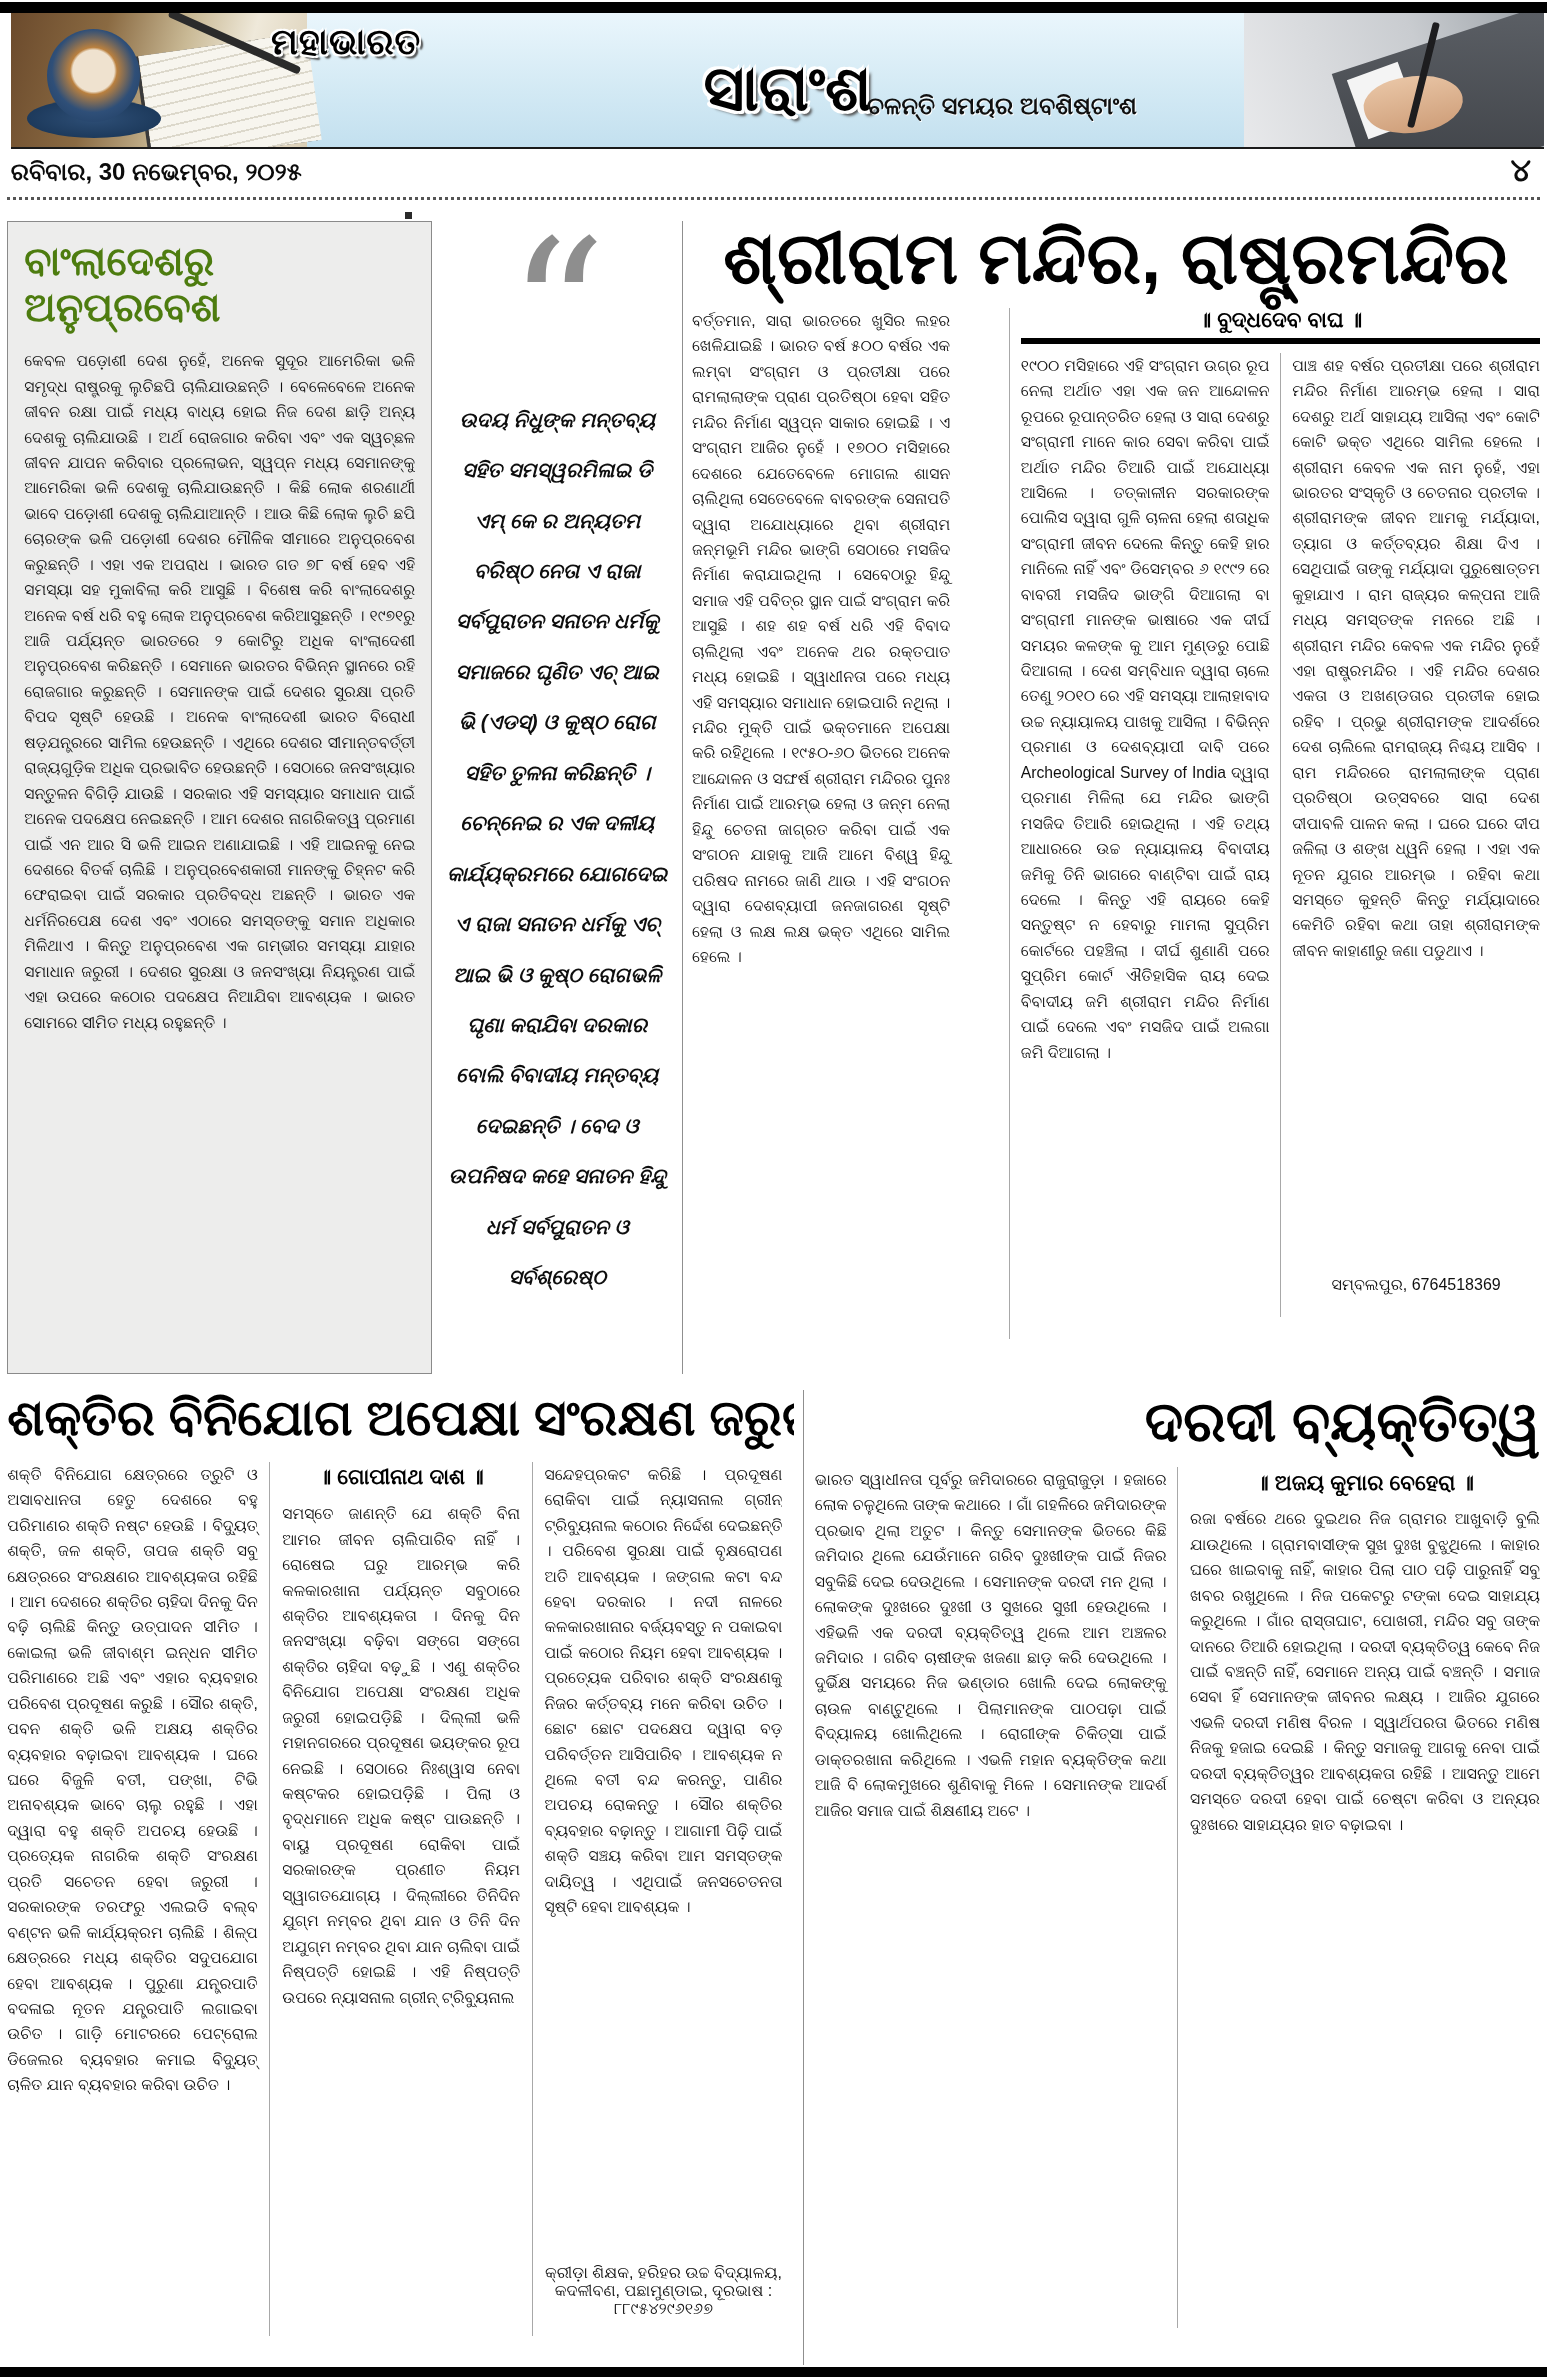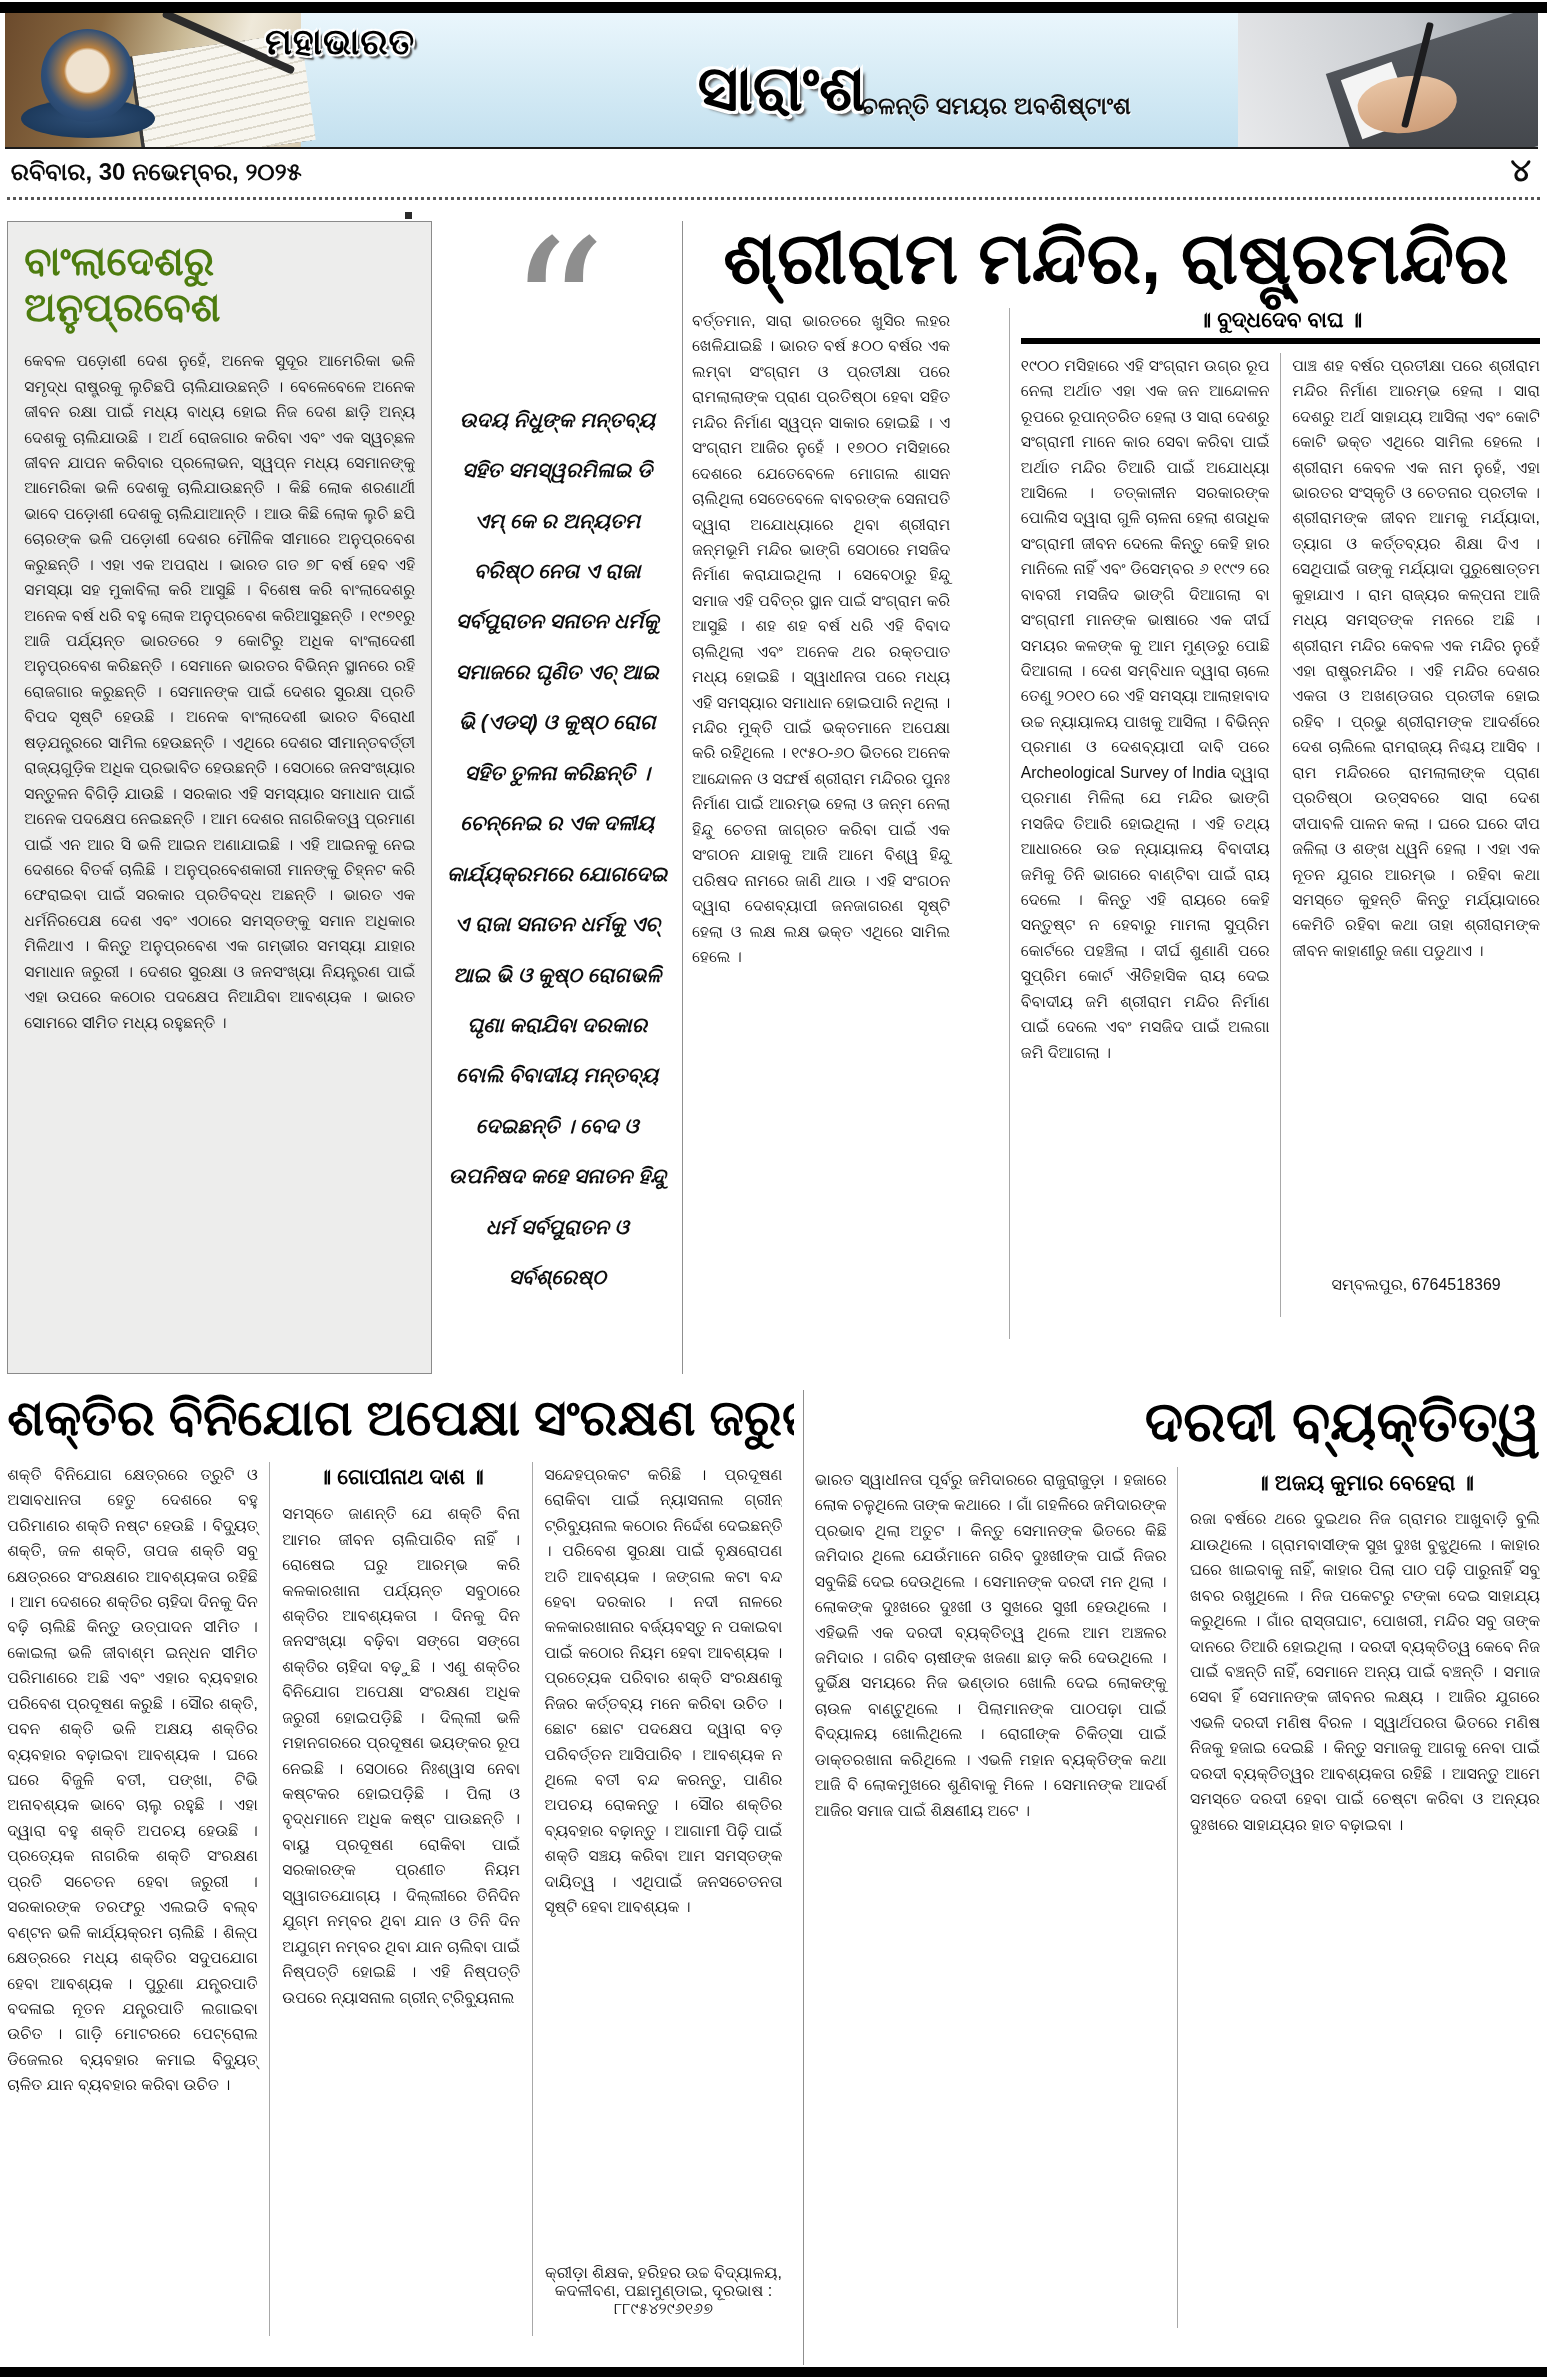--- a/index.html
+++ b/index.html
@@ -1,20 +1,20 @@
 <!DOCTYPE html>
 <html style="font-size:14.3px"><head>
 <meta charset="utf-8">
 <style>
   html,body{margin:0;padding:0;background:#fff;}
   .page{position:relative;width:1547px;height:2377px;background:#fff;overflow:hidden;
         font-family:"Liberation Sans",sans-serif;color:#111;}
   
   .top-bar{position:absolute;left:0;top:1.8px;width:1547px;height:11.7px;background:#000;}
-  .banner{position:absolute;left:5px;top:13.4px;width:1533px;height:134px;
+  .banner{position:absolute;left:11px;top:13.4px;width:1533px;height:134px;
           background:linear-gradient(180deg,#eaf6fc 0%,#d2e9f4 60%,#c3e0ef 100%);
           border-bottom:2.7px solid #1a1a1a;overflow:hidden;}
   .coffee-photo{position:absolute;left:0;top:0;width:296px;height:134px;
           background:linear-gradient(105deg,#6b4a2c 0%,#8a6a42 30%,#c9b995 55%,#efe9da 75%,#d9cdb4 100%);}
   .coffee-photo .saucer{position:absolute;left:16px;top:86px;width:134px;height:39px;border-radius:50%;
           background:radial-gradient(ellipse at center,#2e4f77 0%,#1d3a5c 70%,#142b46 100%);}
   .coffee-photo .cup{position:absolute;left:36px;top:16px;width:93px;height:93px;border-radius:50%;
           background:radial-gradient(circle at 50% 45%,#efe2cf 0 30%,#b9803f 34%,#2f4f78 60%,#1c3a5e 100%);}
   .coffee-photo .notebook{position:absolute;left:134px;top:30.5px;width:170px;height:108px;
           background:repeating-linear-gradient(175deg,#f7f5ee 0 9px,#dcd8cb 9px 10.8px);

